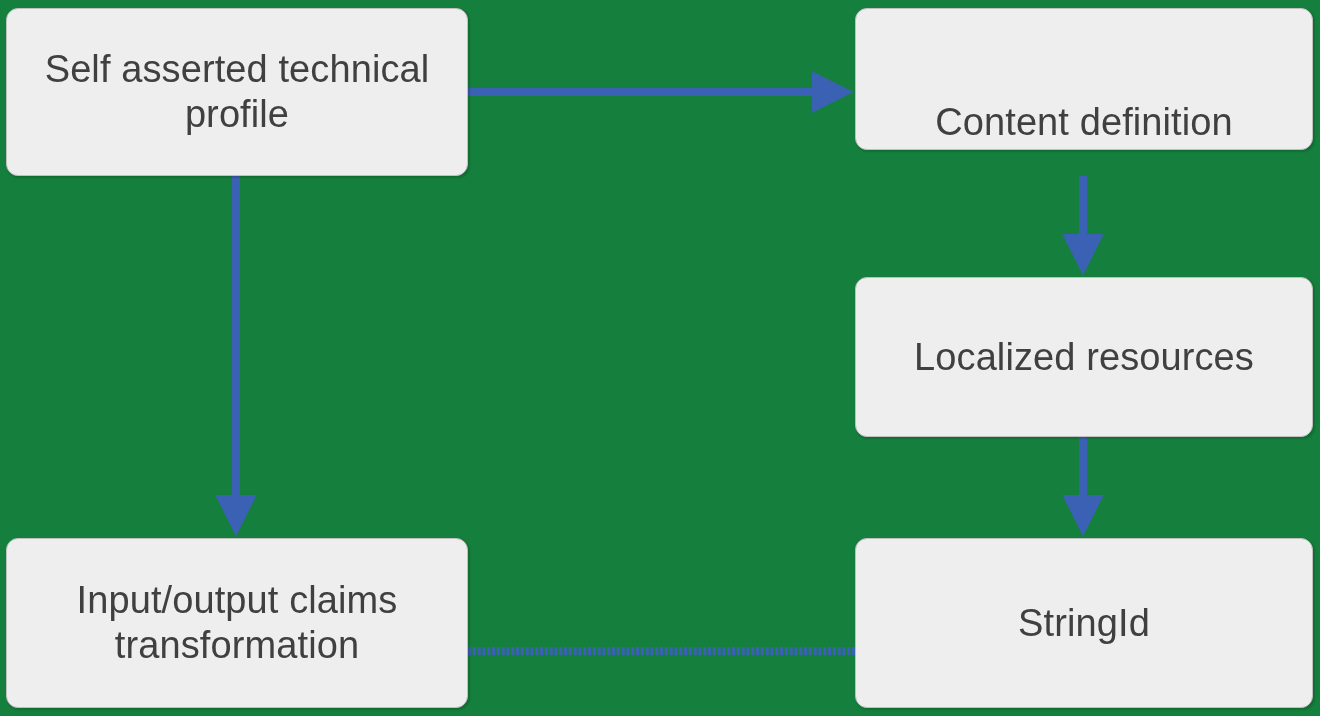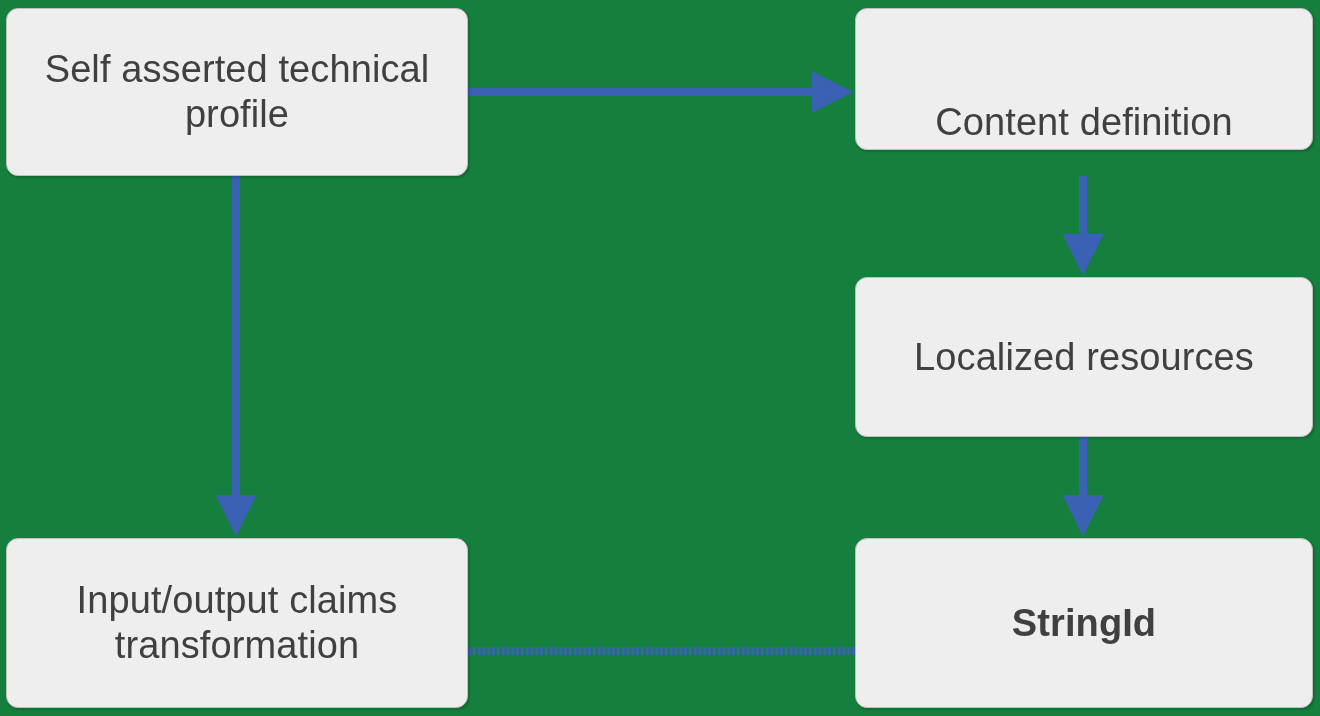--- a/index.html
+++ b/index.html
@@ -34,21 +34,21 @@
     line-height: 1.18;
     font-weight: 400;
     letter-spacing: 0.1px;
     padding: 4px 14px;
   }
   .node .label {
     display: block;
     width: 100%;
   }
   .node .label .bold {
-    font-weight: 700;
+    font-weight: 400;
     display: block;
   }
 
   
   #node-self-asserted   { left: 6px;   top: 8px;   width: 462px; height: 168px; }
   #node-content-def     { left: 855px; top: 8px;   width: 458px; height: 142px; align-items: flex-end; }
   #node-localized-res   { left: 855px; top: 277px; width: 458px; height: 160px; }
   #node-claims-transform{ left: 6px;   top: 538px; width: 462px; height: 170px; }
   #node-localized-str   { left: 855px; top: 538px; width: 458px; height: 170px; }
 

